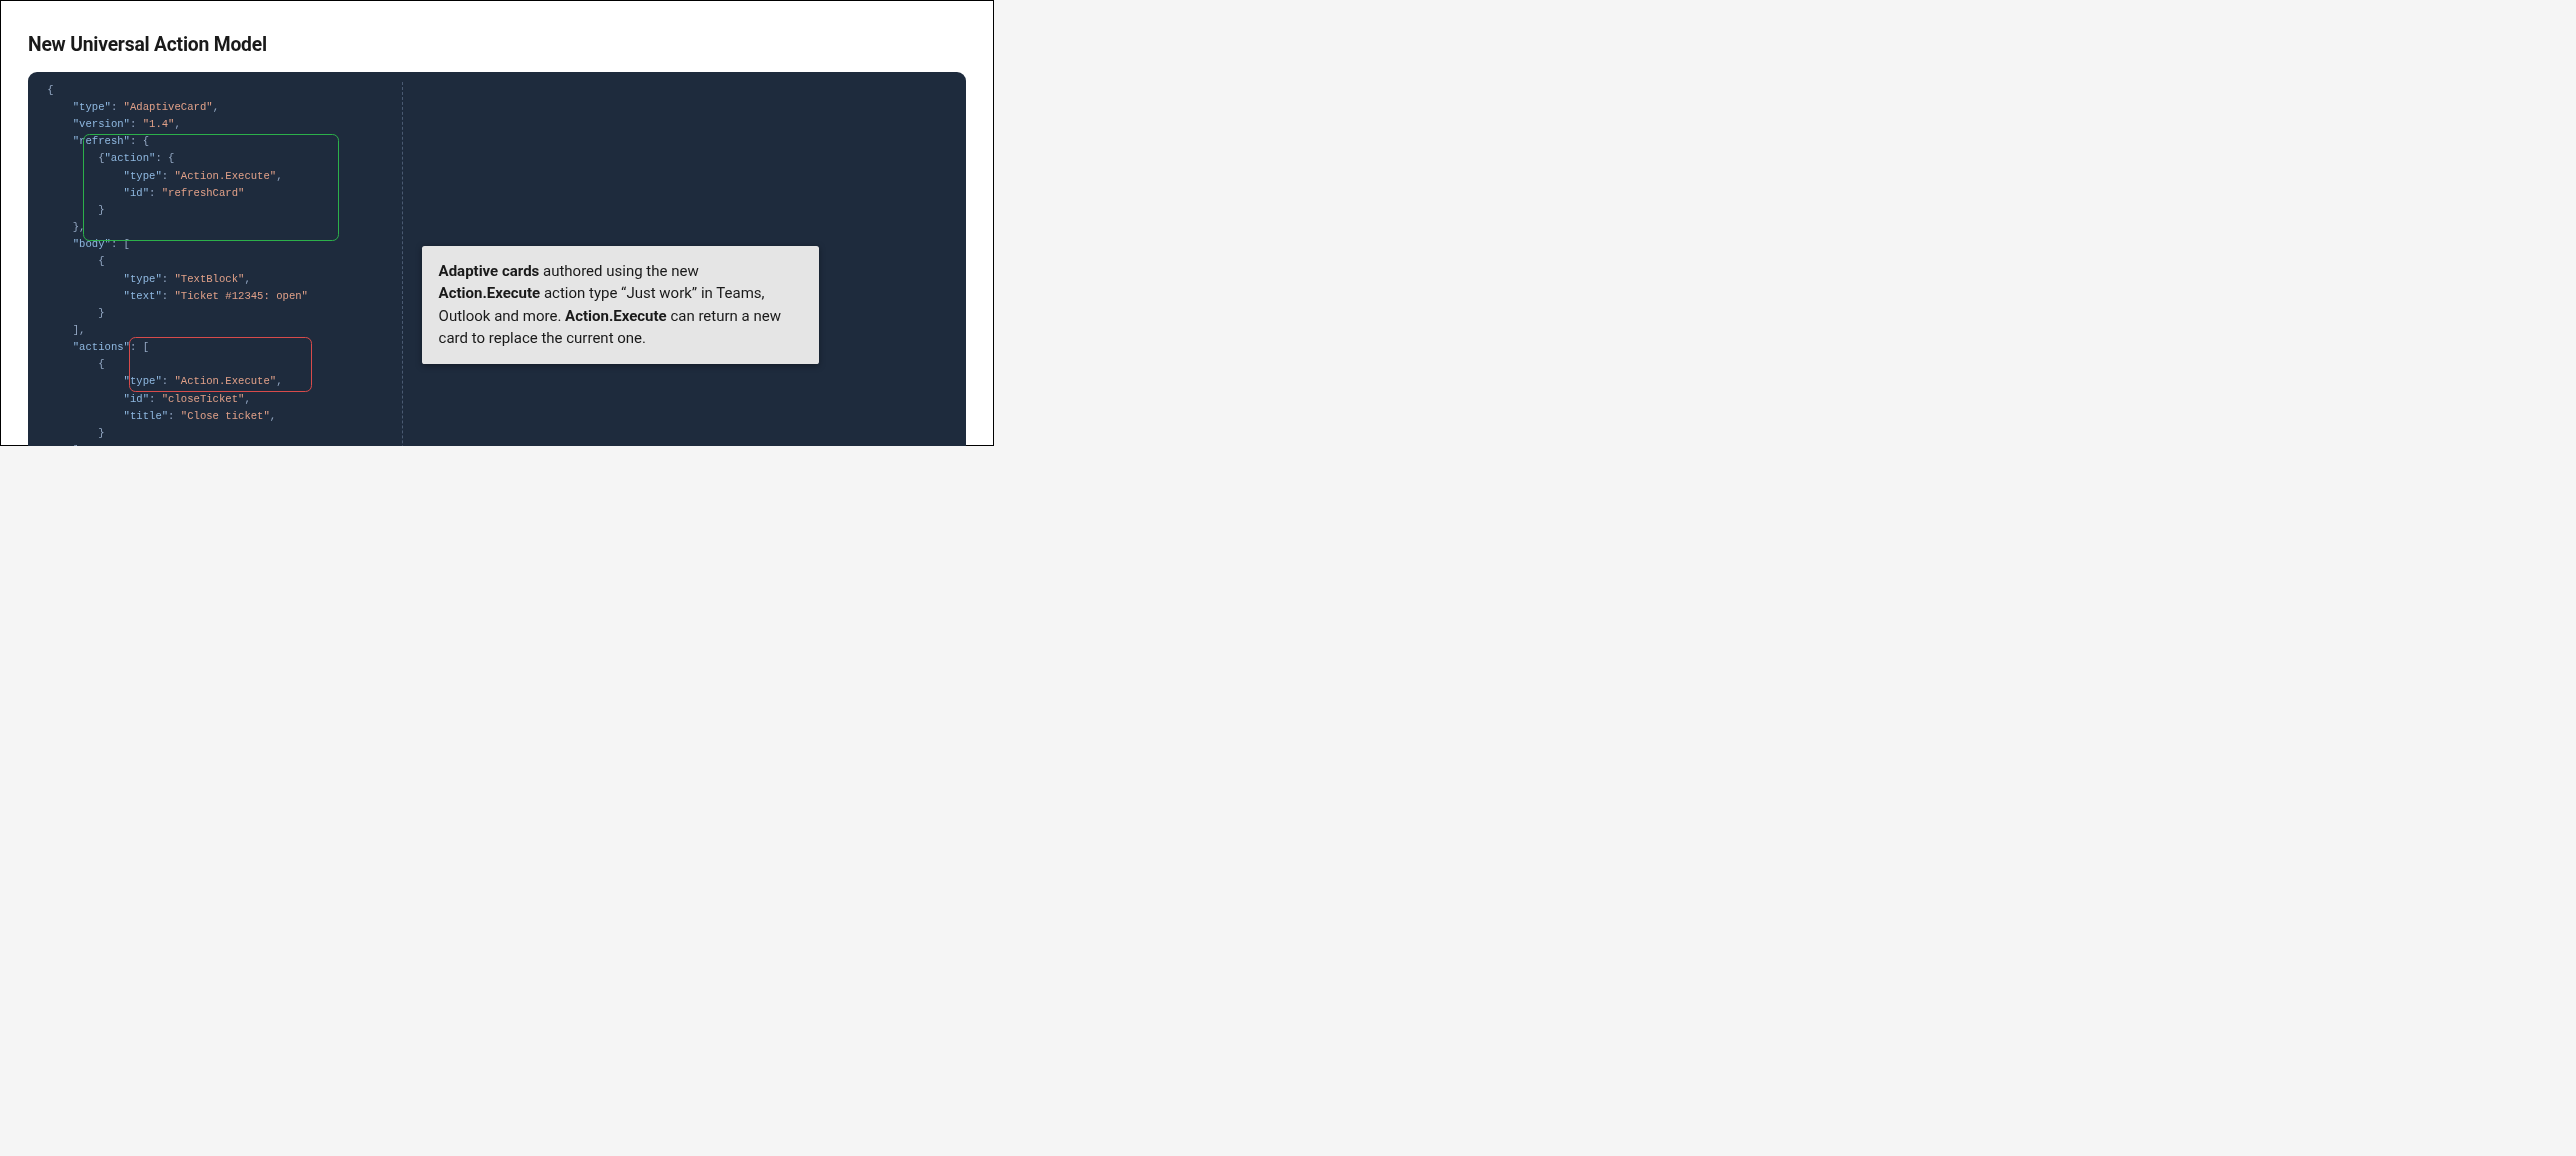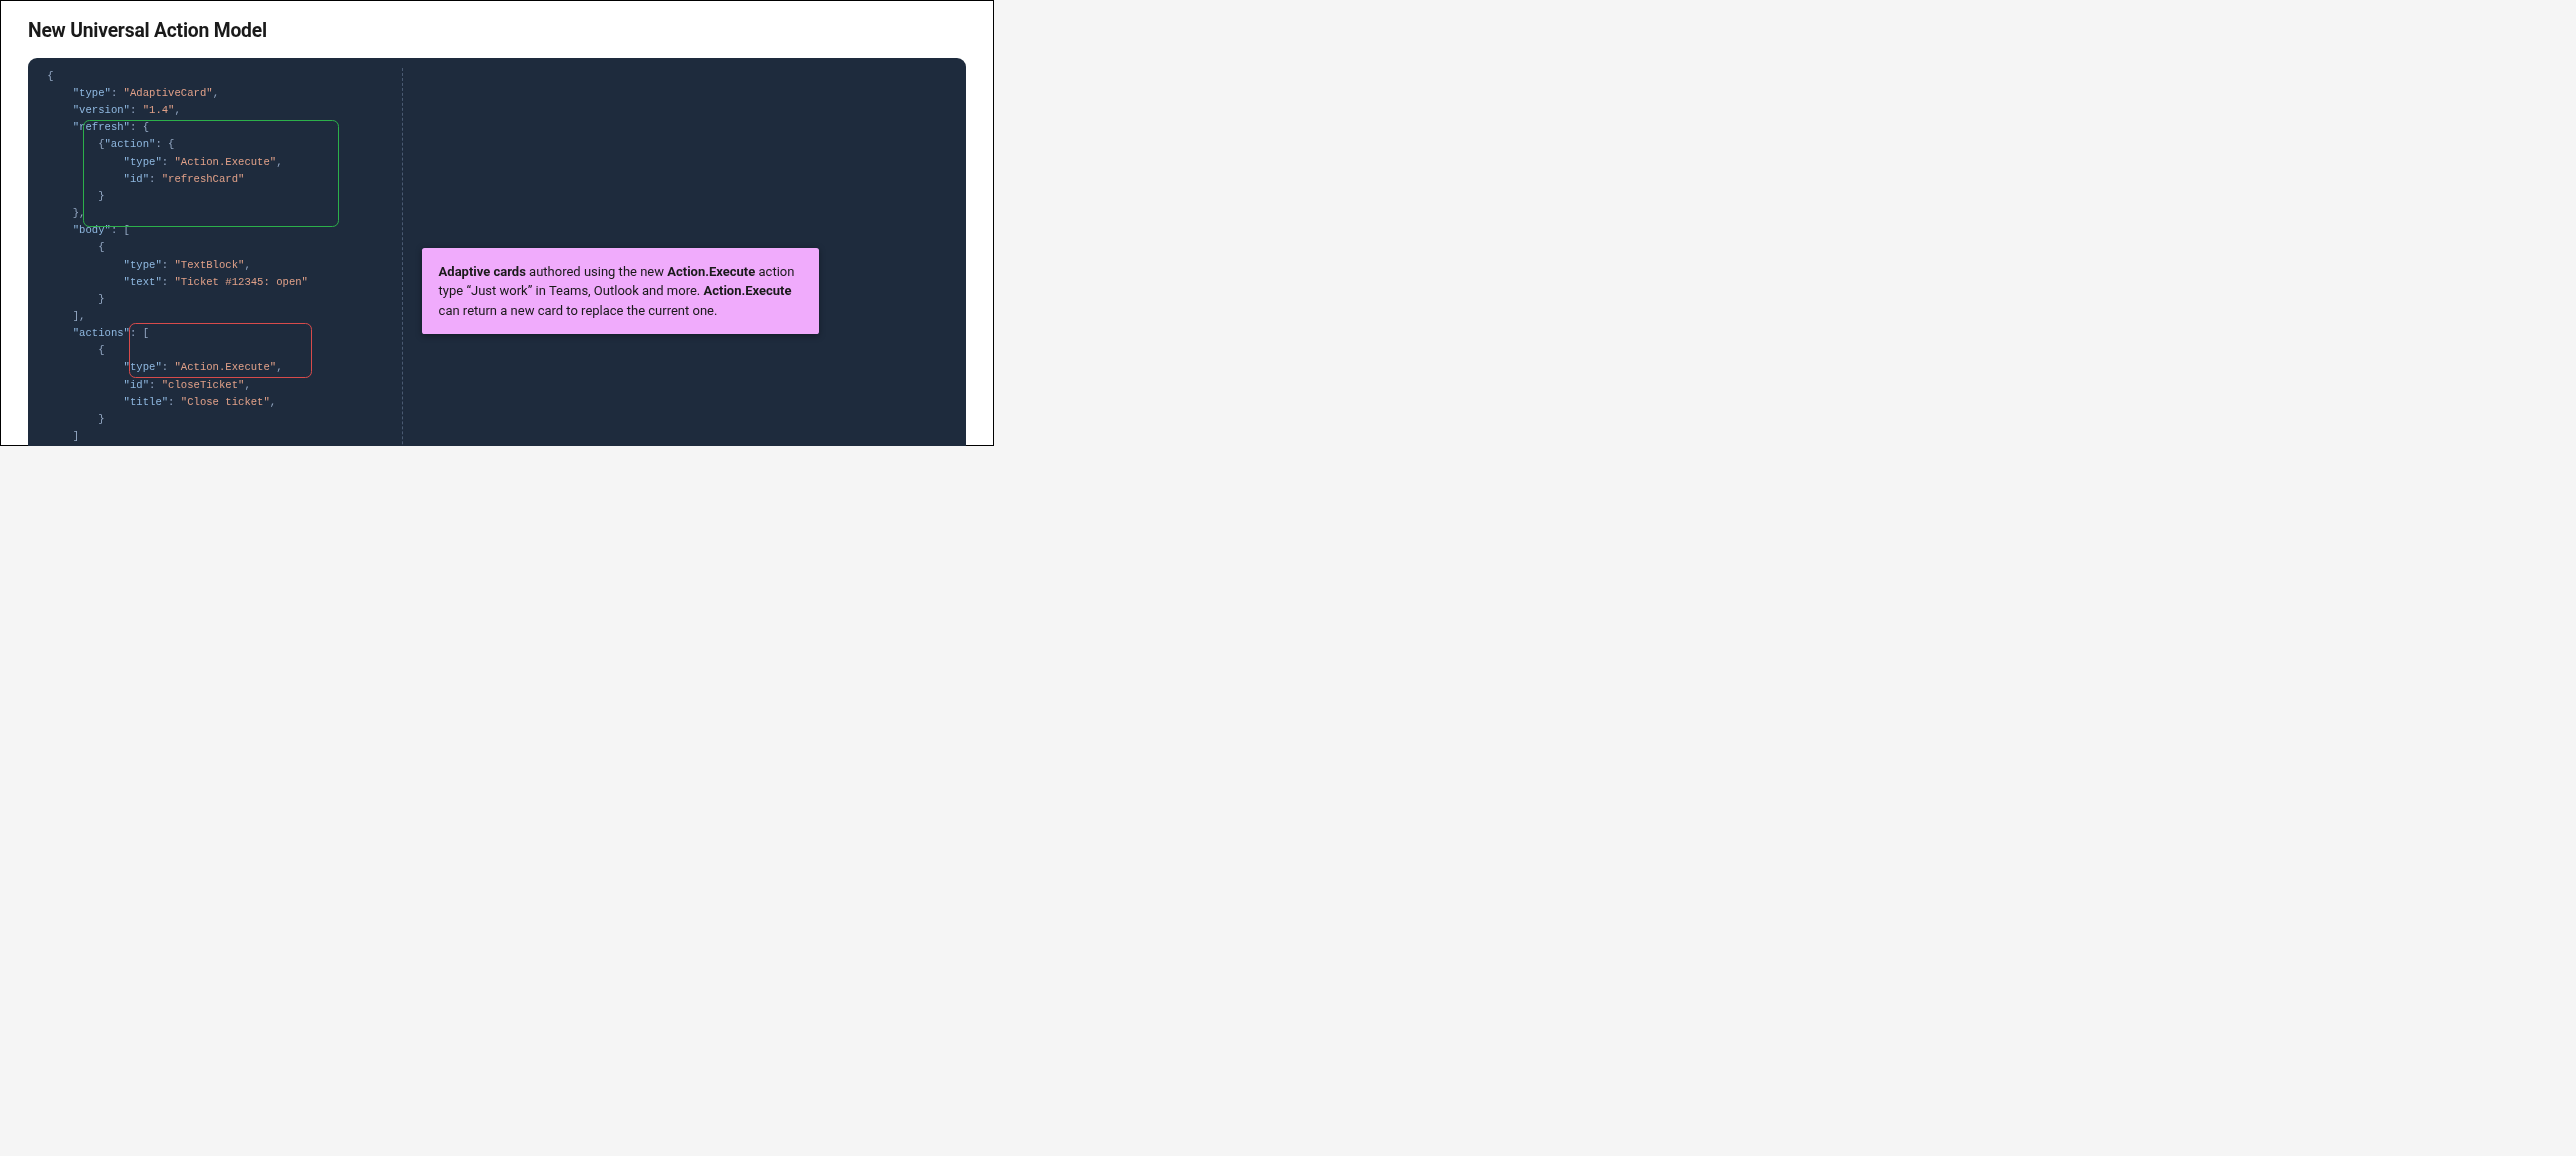--- a/index.html
+++ b/index.html
@@ -17,20 +17,21 @@
     padding: 18px 27px 27px 27px;
     display: flex;
     flex-direction: column;
   }
   .title {
     font-size: 19.3px;
     font-weight: 700;
     color: #1a1a1a;
     margin-bottom: 15.5px;
     letter-spacing: -0.2px;
+    margin-top: 14px;
   }
   .card {
     background: #1e2b3d;
     border-radius: 9px;
     flex: 1;
     display: flex;
     flex-direction: row;
     padding: 10.3px 18px 15.5px 19.3px;
     position: relative;
   }
@@ -49,25 +50,25 @@
     margin: 0 19.3px;
   }
   .desc-col {
     flex: 1;
     display: flex;
     align-items: center;
     justify-content: flex-start;
     padding-right: 129px;
   }
   .desc-box {
-    background: #f0abfc;
+    background: #e5e5e5;
     border-radius: 2.6px;
     box-shadow: 0 1.9px 6.4px rgba(0,0,0,0.35);
     padding: 14px 16.7px;
-    font-size: 13px;
+    font-size: 15px;
     line-height: 1.5;
     color: #1a1a1a;
     max-width: 399px;
   }
   .desc-box strong { font-weight: 700; }
 
   
   .p { color: #95a9c5; }      
   .k { color: #8fb8e0; }      
   .s { color: #e0a088; }      

